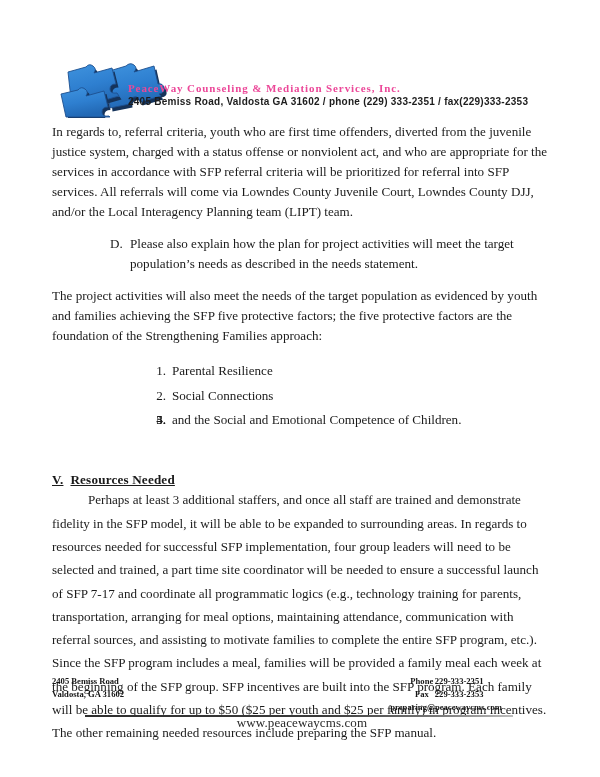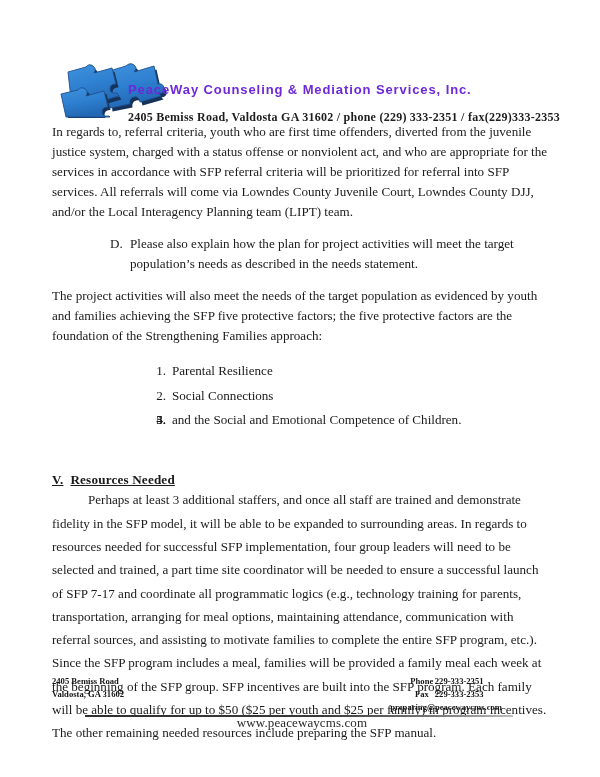--- a/index.html
+++ b/index.html
@@ -40,35 +40,35 @@
   }
   .logo svg { display: block; }
 
   .brand-block {
     position: absolute;
     left: 128px;
     top: 27px;
     width: 420px;
   }
   .brand-title {
-    font-family: Liberation Sans, sans-serif;
-    font-weight: bold;
-    font-size: 13px;
+    font-family: Liberation Serif, serif;
+    font-weight: bold;
+    font-size: 11px;
     letter-spacing: 0.9px;
     line-height: 1.04;
-    color: #6d28d9;
+    color: #ec4899;
     white-space: nowrap;
   }
   .brand-address {
-    font-family: Liberation Serif, serif;
-    font-weight: bold;
-    font-size: 12px;
+    font-family: Liberation Sans, sans-serif;
+    font-weight: bold;
+    font-size: 10px;
     letter-spacing: 0.25px;
     line-height: 1.2;
-    margin-top: 13px;
+    margin-top: 2px;
     color: #1d1d1d;
     white-space: nowrap;
   }
 
   
   .body-area {
     position: absolute;
     left: 52px;
     top: 122px;
     width: 500px;

